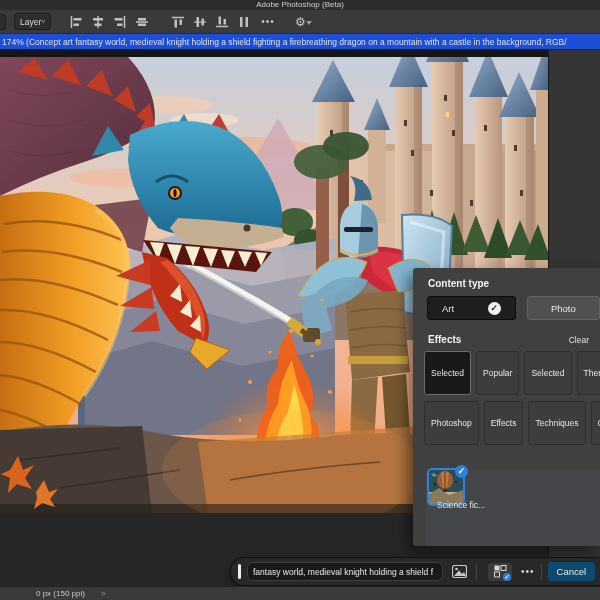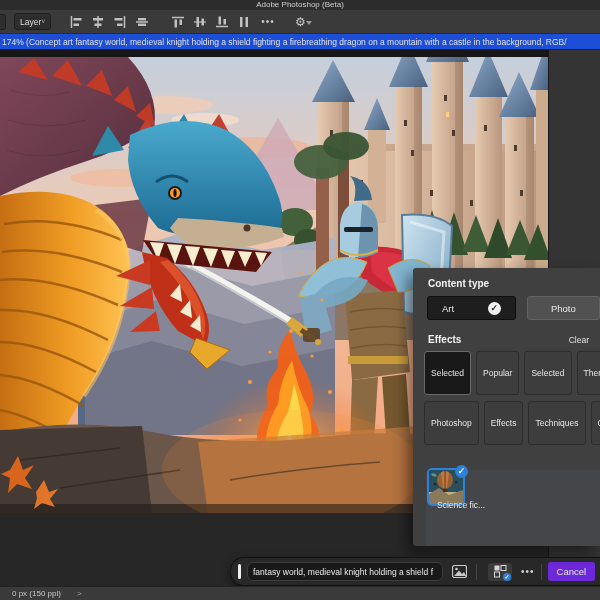--- a/index.html
+++ b/index.html
@@ -63,26 +63,26 @@
     box-shadow:0 4px 10px rgba(0,0,0,.5);display:flex;align-items:center;overflow:hidden;}
   .drag-handle{width:3px;height:15px;background:#f0f0f0;border-radius:2px;margin-left:7px;flex:none;}
   .prompt{width:196px;height:19px;background:#191919;border:1px solid #3d3d3d;border-radius:6px;
     color:#e9e9e9;font-size:8.5px;padding:0 5px;margin-left:6px;flex:none;outline:none;}
   .bar-ic{width:22px;height:18px;display:flex;align-items:center;justify-content:center;flex:none;margin-left:5px;}
   .bar-ic.boxed{background:#3a3a3a;border-radius:3px;position:relative;width:24px;}
   .badge{position:absolute;right:1px;bottom:0;width:8px;height:8px;border-radius:50%;
     background:#2f80d8;color:#fff;font-size:6px;line-height:8px;text-align:center;font-weight:bold;}
   .vsep{width:1px;height:16px;background:#474747;margin:0 6px;flex:none;}
   .bar-more{color:#d2d2d2;font-size:10px;letter-spacing:1px;flex:none;}
-  .btn-cancel{color:#e8e8e8;font-size:9.5px;background:#6d28d9;border-radius:3px;padding:4px 9px;flex:none;}
+  .btn-cancel{color:#e8e8e8;font-size:9.5px;background:#0c4a6e;border-radius:3px;padding:4px 9px;flex:none;}
 
   
   .statusbar{position:absolute;left:0;top:586px;width:600px;height:14px;background:#3a3a3a;
     border-top:1px solid #242424;color:#c9c9c9;font-size:8px;line-height:13px;display:flex;}
-  .statusbar .txt{padding-left:12px;}
+  .statusbar .txt{padding-left:12px;margin-left:24px;}
   .statusbar .chev{margin-left:16px;color:#a5a5a5;}
 </style>
 </head>
 <body>
 
 <div id="app">
 
   <div class="titlebar">
     <span>Adobe Photoshop (Beta)</span>
   </div>

